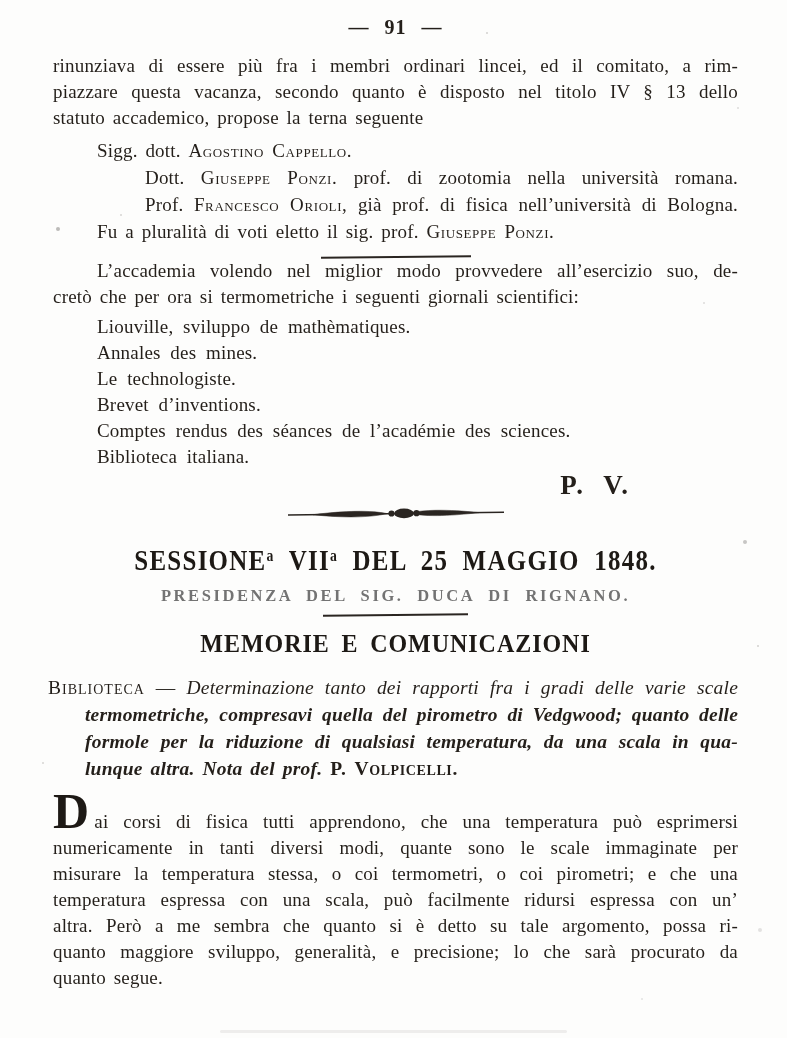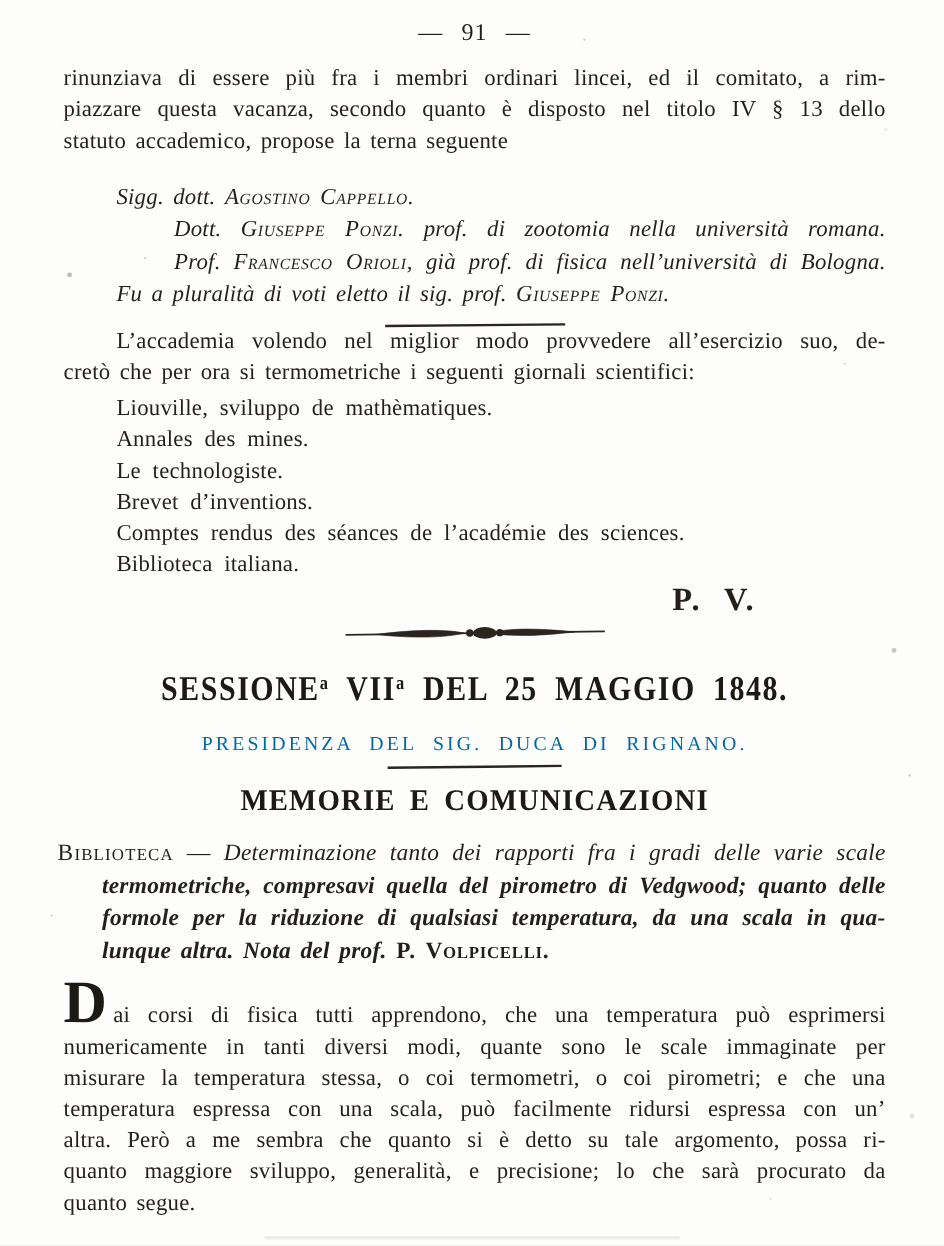--- a/index.html
+++ b/index.html
@@ -10,39 +10,39 @@
     background:#fdfdfc;
     color:#241f1a;
     font-family:"Liberation Serif", serif;
     font-size:19px;
     overflow:hidden;
   }
   .content { padding:14px 49px 0 53px; }
 
   .pageno {
     text-align:center;
-    font-weight:normal;
+    font-weight:bold;
     font-size:20px;
     letter-spacing:1px;
     word-spacing:9px;
     line-height:26px;
     margin-bottom:13px;
   }
 
   .line { line-height:26px; word-spacing:0.15em; letter-spacing:0.2px; }
   .j { text-align:justify; text-align-last:justify; word-spacing:normal; }
 
   .ind44 { padding-left:44px; }
   .ind92 { padding-left:92px; }
   .first-indent { text-indent:44px; }
 
   .sc { font-variant:small-caps; letter-spacing:0.6px; }
   .it { font-style:italic; }
 
-  .terna { margin-top:20px;font-style:italic; }
+  .terna { margin-top:6px; }
   .terna .line { line-height:27px; }
 
   .rule1 { width:150px; height:2px; background:#2a2521; margin:11px auto 0; transform:rotate(-0.5deg); }
   .rule2 { width:145px; height:2px; background:#2a2521; margin:7px auto 0; transform:rotate(-0.6deg); }
 
   .decree { }
   .journals { margin-top:4px; }
   .journals .line { line-height:26px; word-spacing:0.25em; }
 
   .initials {
@@ -67,27 +67,27 @@
     word-spacing:8px;
     margin-top:20px;
     transform:scaleX(0.86);
     transform-origin:center;
     color:#1d1915;
   }
   .session-title sup { font-size:55%; line-height:0; vertical-align:9px; }
 
   .presidency {
     text-align:center;
-    font-weight:normal;
+    font-weight:bold;
     font-size:16.5px;
     line-height:22px;
     letter-spacing:2.6px;
     word-spacing:7px;
-    margin-top:18px;
-    color:#0369a1;
+    margin-top:8px;
+    color:#737373;
   }
 
   .memorie {
     text-align:center;
     font-weight:bold;
     font-size:25px;
     line-height:30px;
     letter-spacing:1px;
     word-spacing:5px;
     margin-top:13px;

